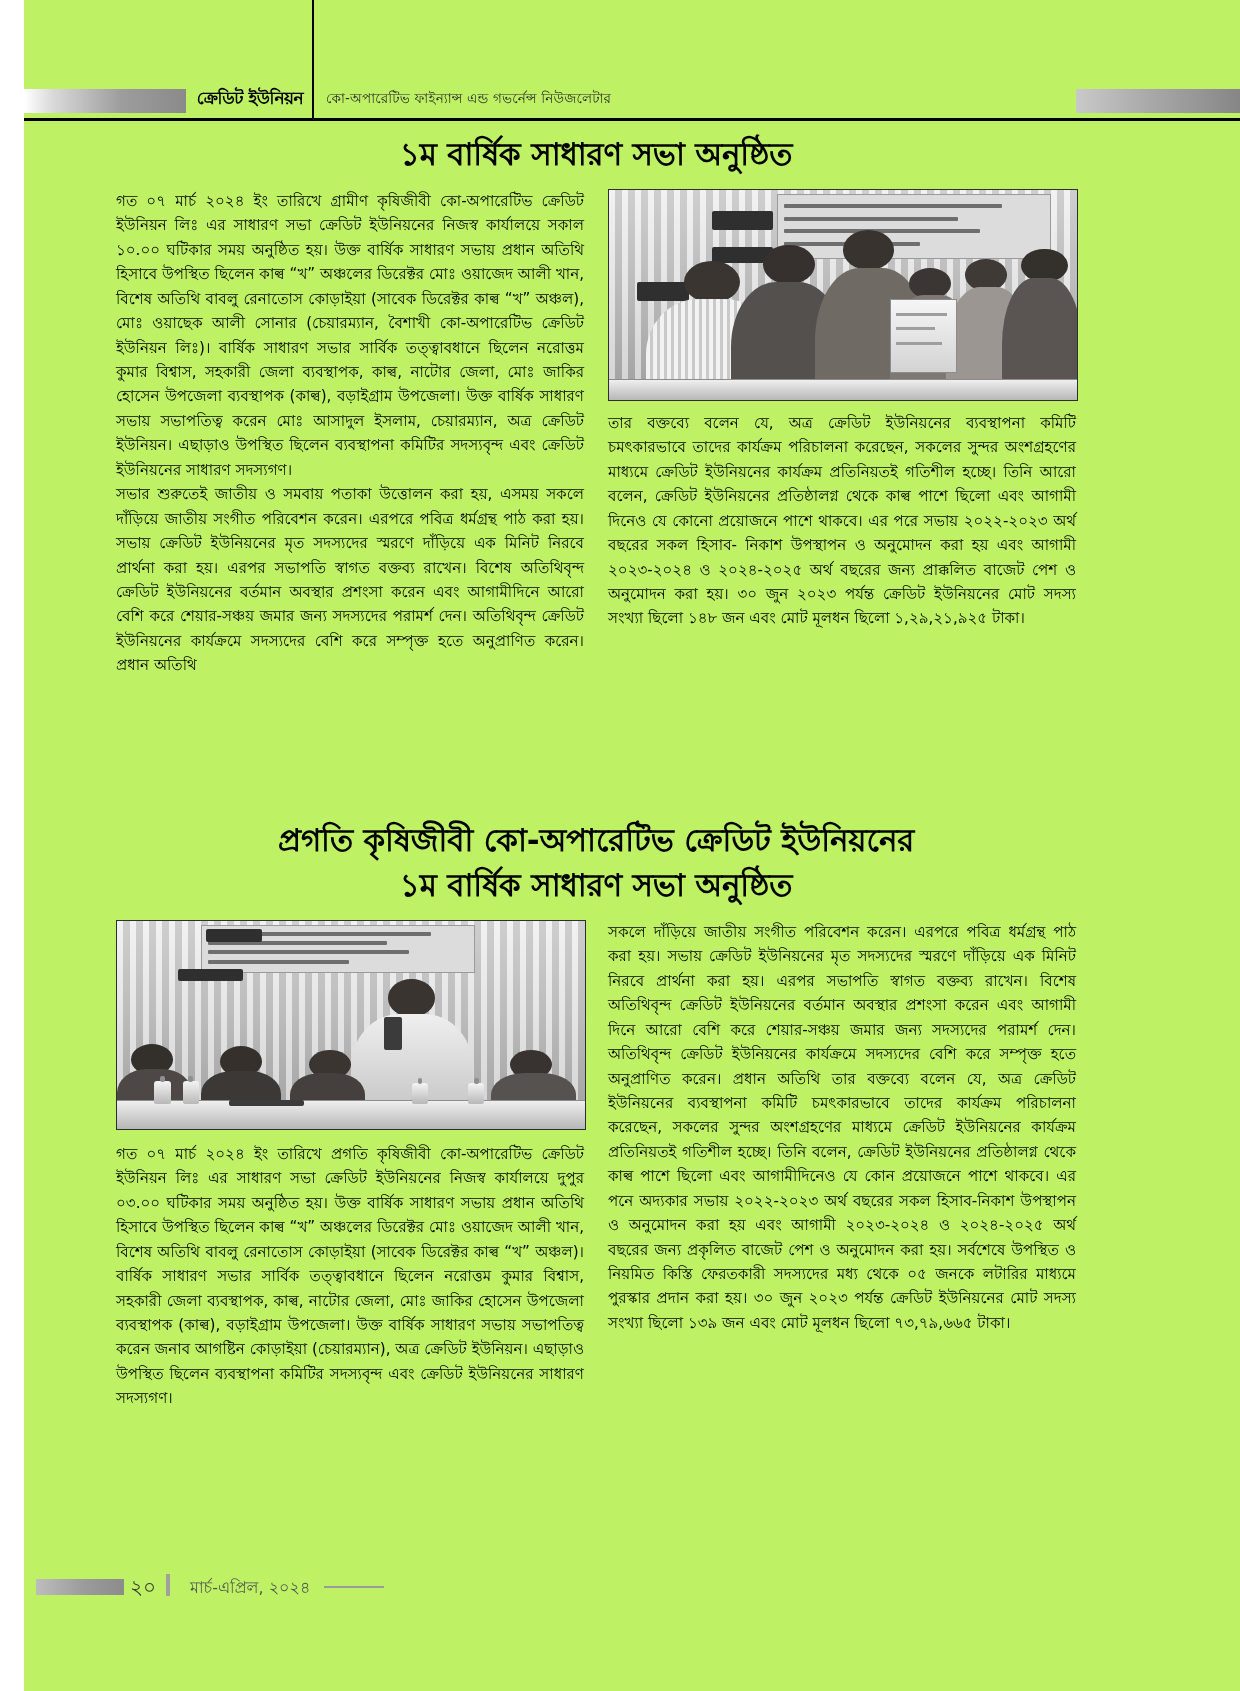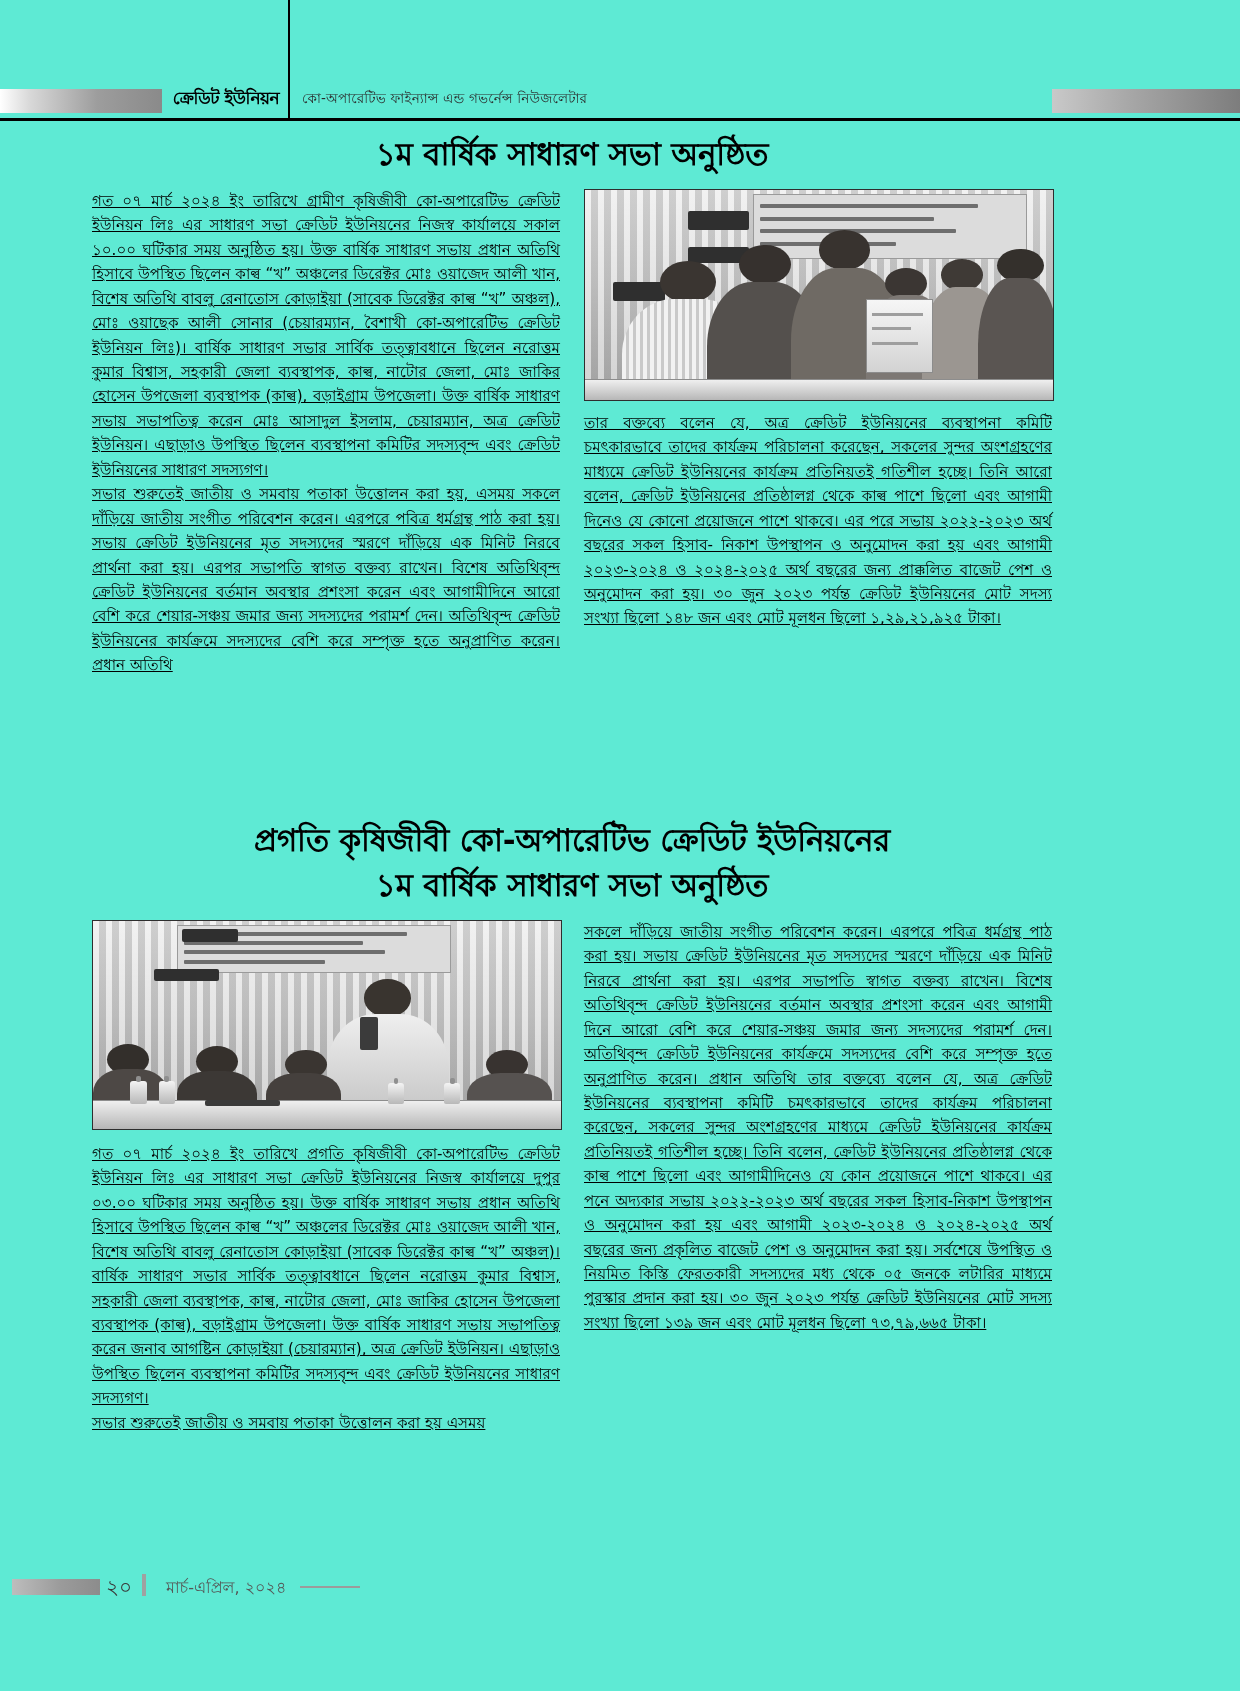--- a/index.html
+++ b/index.html
@@ -2,21 +2,21 @@
 <html lang="bn"><head>
 <meta charset="utf-8">
 <title>Credit Union Newsletter</title>
 <style>
   html,body{margin:0;padding:0;background:#ffffff;}
   body{
     width:1240px;height:1691px;position:relative;overflow:hidden;
     font-family:"Liberation Serif","DejaVu Serif",serif;
     color:#000;
   }
-  .page{position:absolute;inset:0;background:#5eead4;}
+  .page{position:absolute;inset:0;background:#bef264;margin-left:24px;}
 
   
   .masthead{position:absolute;left:0;top:84px;width:1240px;height:34px;}
   .mh-bar-left{
     position:absolute;left:0;top:5px;width:162px;height:24px;
     background:linear-gradient(90deg,#ffffff 0%,#d9d9d9 18%,#9d9d9d 60%,#8a8a8a 100%);
   }
   .mh-bar-right{
     position:absolute;left:1052px;top:5px;width:188px;height:24px;
     background:linear-gradient(90deg,#c9c9c9 0%,#a8a8a8 40%,#7d7d7d 100%);
@@ -59,21 +59,21 @@
     width:468px;
     font-family:"DejaVu Sans","Liberation Sans",sans-serif;
     font-size:15.1px;
     line-height:1.62;
     text-align:justify;
     text-justify:inter-word;
     color:#000;
   }
   .col-left{position:absolute;left:0;top:0;}
   .col-right{position:absolute;left:492px;top:0;}
-  .col p{margin:0;text-decoration:underline;}
+  .col p{margin:0;}
   .col p + p{margin-top:0px;}
   .byline{font-weight:bold;margin-top:2px;display:block;}
 
   
   .photo{
     position:relative;width:468px;overflow:hidden;background:#4a4a4a;
     border:1px solid #2e2e2e;
   }
   #photo-1{height:210px;margin:0 0 10px 0;}
   #photo-2{height:208px;margin:0 0 12px 0;}
@@ -220,21 +220,20 @@
 
           <div class="ph-table" style="top:86%;height:14%"></div>
           <div class="ph-bottle" style="left:8%;top:77%;width:3.5%;height:11%"></div>
           <div class="ph-bottle" style="left:14%;top:77%;width:3.5%;height:11%"></div>
           <div class="ph-bottle" style="left:63%;top:78%;width:3.5%;height:10%"></div>
           <div class="ph-bottle" style="left:75%;top:78%;width:3.5%;height:10%"></div>
           <div class="ph-mic" style="left:24%;top:86%;width:16%;height:3%"></div>
         </div>
 
         <p>গত ০৭ মার্চ ২০২৪ ইং তারিখে প্রগতি কৃষিজীবী কো-অপারেটিভ ক্রেডিট ইউনিয়ন লিঃ এর সাধারণ সভা ক্রেডিট ইউনিয়নের নিজস্ব কার্যালয়ে দুপুর ০৩.০০ ঘটিকার সময় অনুষ্ঠিত হয়। উক্ত বার্ষিক সাধারণ সভায় প্রধান অতিথি হিসাবে উপস্থিত ছিলেন কাল্ব “খ” অঞ্চলের ডিরেক্টর মোঃ ওয়াজেদ আলী খান, বিশেষ অতিথি বাবলু রেনাতোস কোড়াইয়া (সাবেক ডিরেক্টর কাল্ব “খ” অঞ্চল)। বার্ষিক সাধারণ সভার সার্বিক তত্ত্বাবধানে ছিলেন নরোত্তম কুমার বিশ্বাস, সহকারী জেলা ব্যবস্থাপক, কাল্ব, নাটোর জেলা, মোঃ জাকির হোসেন উপজেলা ব্যবস্থাপক (কাল্ব), বড়াইগ্রাম উপজেলা। উক্ত বার্ষিক সাধারণ সভায় সভাপতিত্ব করেন জনাব আগষ্টিন কোড়াইয়া (চেয়ারম্যান), অত্র ক্রেডিট ইউনিয়ন। এছাড়াও উপস্থিত ছিলেন ব্যবস্থাপনা কমিটির সদস্যবৃন্দ এবং ক্রেডিট ইউনিয়নের সাধারণ সদস্যগণ।</p>
-        <p>সভার শুরুতেই জাতীয় ও সমবায় পতাকা উত্তোলন করা হয় এসময়</p>
       </div>
 
       <div class="col col-right">
         <p>সকলে দাঁড়িয়ে জাতীয় সংগীত পরিবেশন করেন। এরপরে পবিত্র ধর্মগ্রন্থ পাঠ করা হয়। সভায় ক্রেডিট ইউনিয়নের মৃত সদস্যদের স্মরণে দাঁড়িয়ে এক মিনিট নিরবে প্রার্থনা করা হয়। এরপর সভাপতি স্বাগত বক্তব্য রাখেন। বিশেষ অতিথিবৃন্দ ক্রেডিট ইউনিয়নের বর্তমান অবস্থার প্রশংসা করেন এবং আগামী দিনে আরো বেশি করে শেয়ার-সঞ্চয় জমার জন্য সদস্যদের পরামর্শ দেন। অতিথিবৃন্দ ক্রেডিট ইউনিয়নের কার্যক্রমে সদস্যদের বেশি করে সম্পৃক্ত হতে অনুপ্রাণিত করেন। প্রধান অতিথি তার বক্তব্যে বলেন যে, অত্র ক্রেডিট ইউনিয়নের ব্যবস্থাপনা কমিটি চমৎকারভাবে তাদের কার্যক্রম পরিচালনা করেছেন, সকলের সুন্দর অংশগ্রহণের মাধ্যমে ক্রেডিট ইউনিয়নের কার্যক্রম প্রতিনিয়তই গতিশীল হচ্ছে। তিনি বলেন, ক্রেডিট ইউনিয়নের প্রতিষ্ঠালগ্ন থেকে কাল্ব পাশে ছিলো এবং আগামীদিনেও যে কোন প্রয়োজনে পাশে থাকবে। এর পনে অদ্যকার সভায় ২০২২-২০২৩ অর্থ বছরের সকল হিসাব-নিকাশ উপস্থাপন ও অনুমোদন করা হয় এবং আগামী ২০২৩-২০২৪ ও ২০২৪-২০২৫ অর্থ বছরের জন্য প্রকৃলিত বাজেট পেশ ও অনুমোদন করা হয়। সর্বশেষে উপস্থিত ও নিয়মিত কিস্তি ফেরতকারী সদস্যদের মধ্য থেকে ০৫ জনকে লটারির মাধ্যমে পুরস্কার প্রদান করা হয়। ৩০ জুন ২০২৩ পর্যন্ত ক্রেডিট ইউনিয়নের মোট সদস্য সংখ্যা ছিলো ১৩৯ জন এবং মোট মূলধন ছিলো ৭৩,৭৯,৬৬৫ টাকা।</p>
       </div>
 
     </div>
   </div>
 
   <div class="footer">

